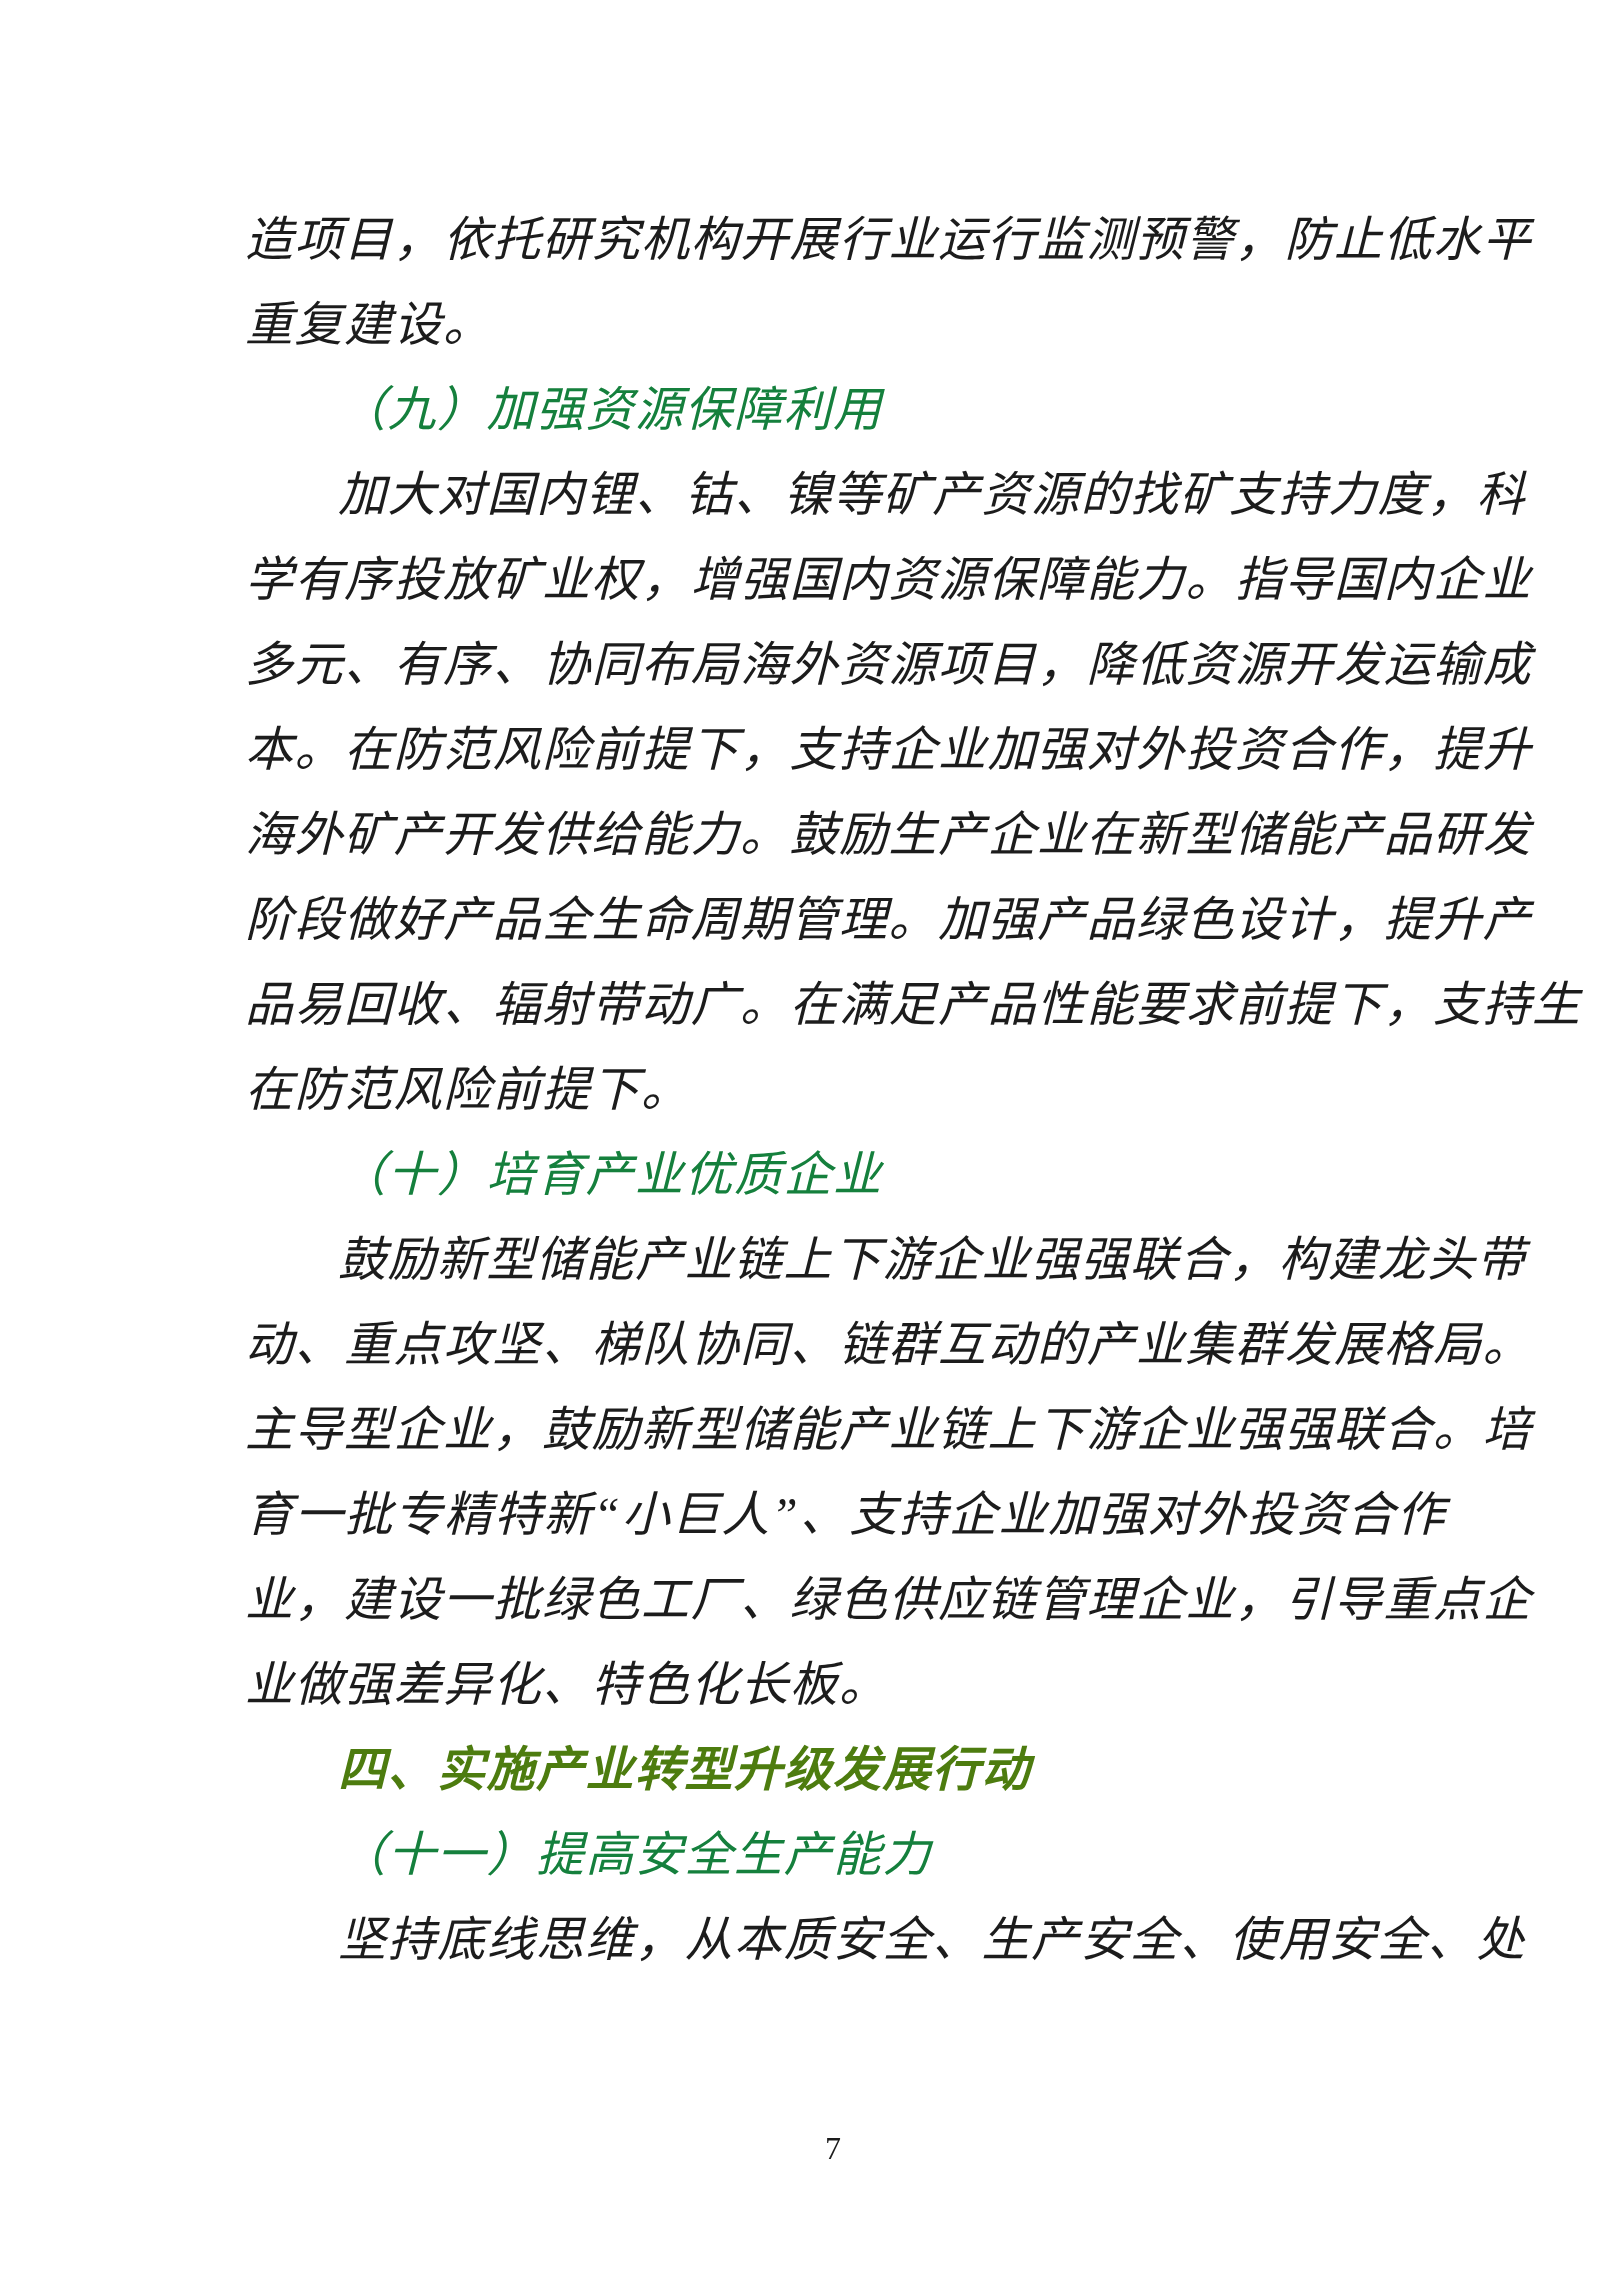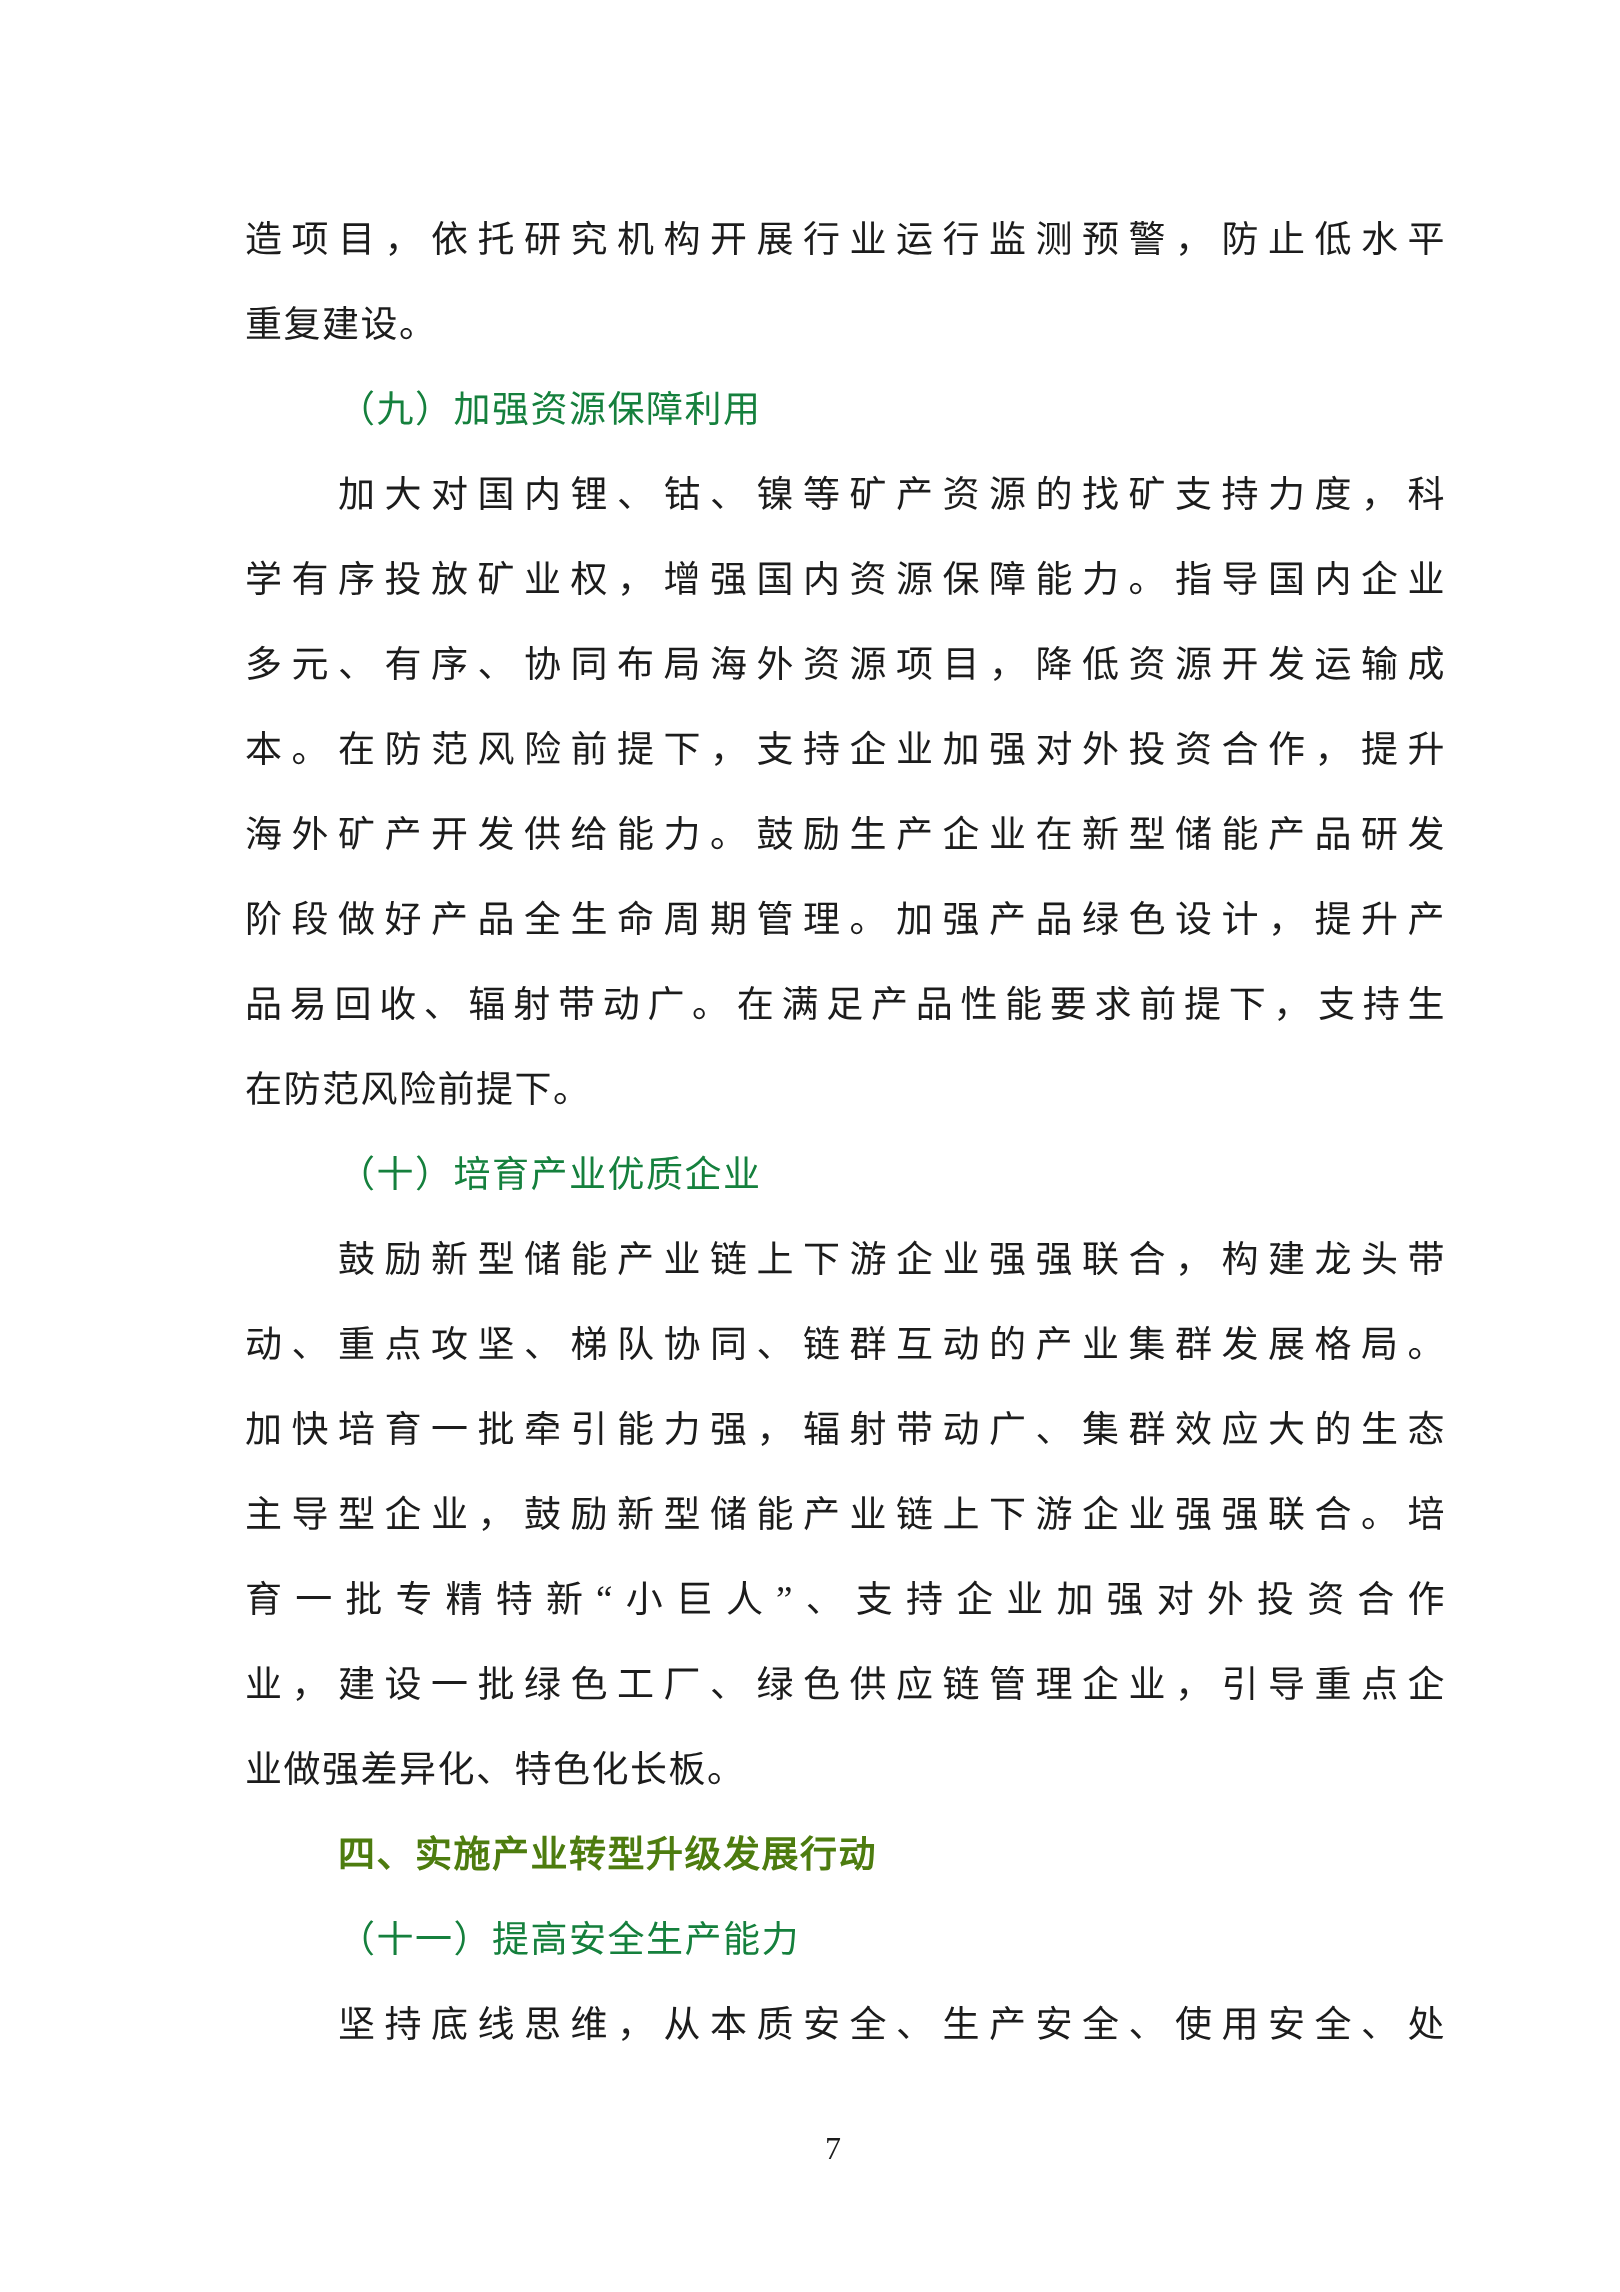--- a/index.html
+++ b/index.html
@@ -16,26 +16,27 @@
     font-family: "Liberation Serif", "DejaVu Serif", serif;
     color: #1c1c1c;
   }
   .content {
     position: absolute;
     left: 245px;
     top: 197px;
     width: 1201px;
   }
   .ln {
-    font-size: 37px;
+    font-size: 48px;
     line-height: 85px;
     height: 85px;
     letter-spacing: 1.5px;
     white-space: nowrap;
     text-align: left;
+    font-style: italic;
   }
   
   .j {
     text-align: justify;
     text-align-last: justify;
     text-justify: inter-character;
   }
   
   .ind {
     text-indent: 93px;
@@ -73,21 +74,20 @@
     <div class="ln j">学有序投放矿业权，增强国内资源保障能力。指导国内企业</div>
     <div class="ln j">多元、有序、协同布局海外资源项目，降低资源开发运输成</div>
     <div class="ln j">本。在防范风险前提下，支持企业加强对外投资合作，提升</div>
     <div class="ln j">海外矿产开发供给能力。鼓励生产企业在新型储能产品研发</div>
     <div class="ln j">阶段做好产品全生命周期管理。加强产品绿色设计，提升产</div>
     <div class="ln j">品易回收、辐射带动广。在满足产品性能要求前提下，支持生</div>
     <div class="ln">在防范风险前提下。</div>
     <div class="ln ind h3">（十）培育产业优质企业</div>
     <div class="ln j ind">鼓励新型储能产业链上下游企业强强联合，构建龙头带</div>
     <div class="ln j">动、重点攻坚、梯队协同、链群互动的产业集群发展格局。</div>
-    <div class="ln j">加快培育一批牵引能力强，辐射带动广、集群效应大的生态</div>
     <div class="ln j">主导型企业，鼓励新型储能产业链上下游企业强强联合。培</div>
     <div class="ln j">育一批专精特新“小巨人”、支持企业加强对外投资合作</div>
     <div class="ln j">业，建设一批绿色工厂、绿色供应链管理企业，引导重点企</div>
     <div class="ln">业做强差异化、特色化长板。</div>
     <div class="ln ind h1">四、实施产业转型升级发展行动</div>
     <div class="ln ind h3">（十一）提高安全生产能力</div>
     <div class="ln j ind">坚持底线思维，从本质安全、生产安全、使用安全、处</div>
   </div>
   <div class="footer">7</div>
 </div>

